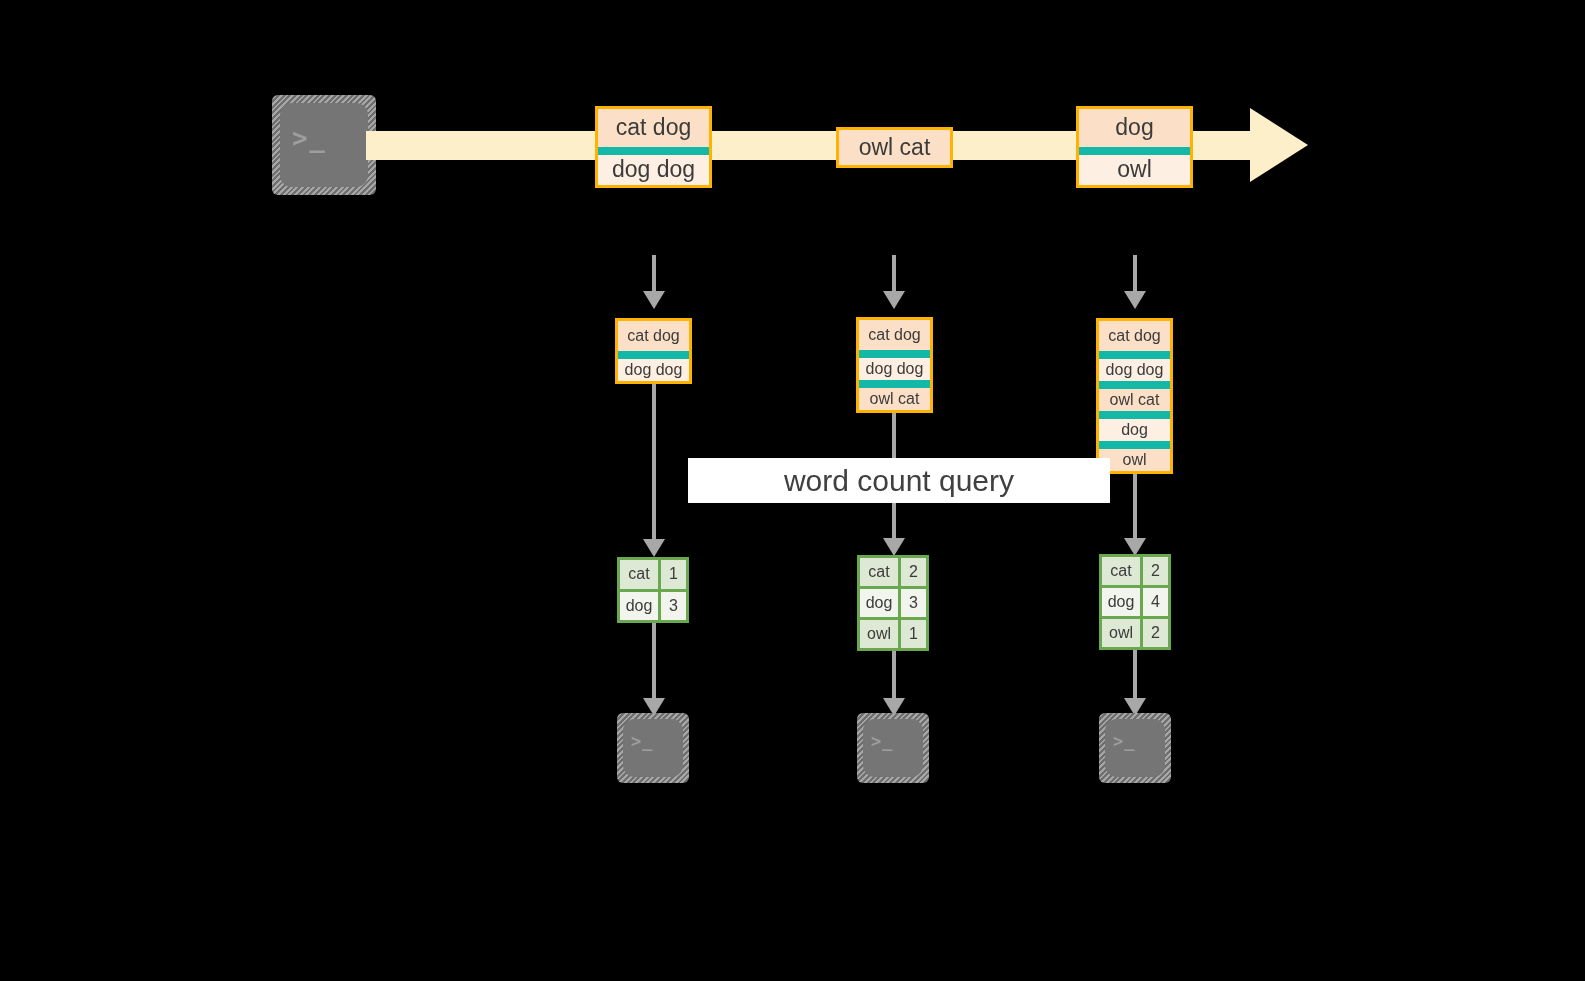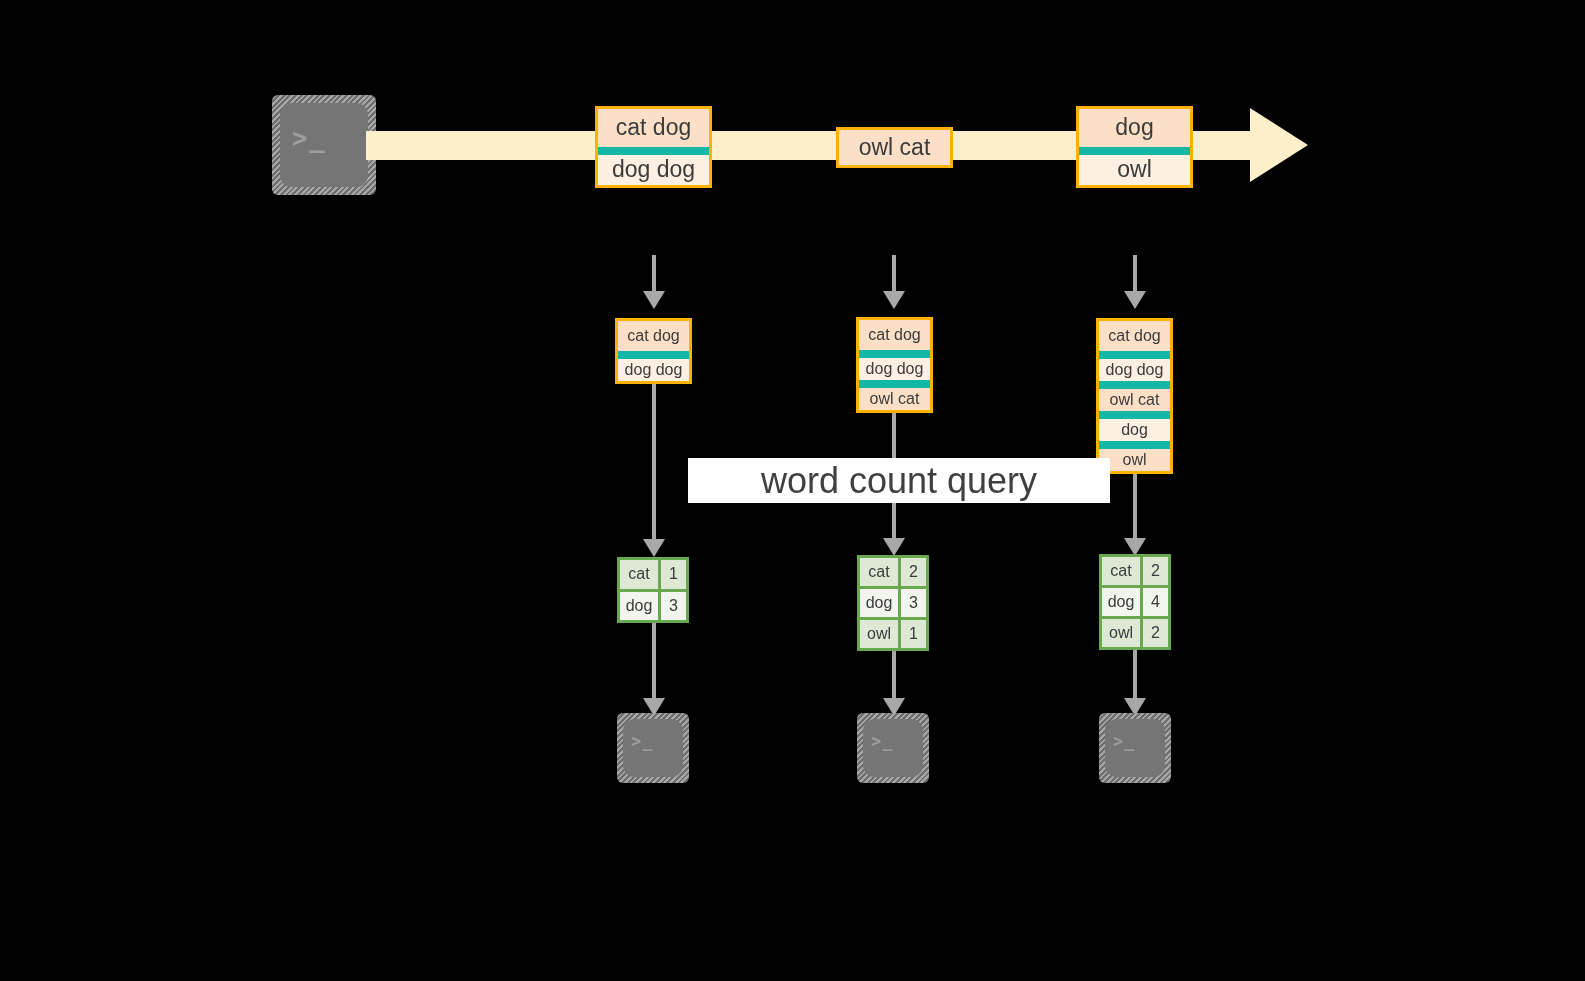--- a/index.html
+++ b/index.html
@@ -149,21 +149,21 @@
   }
 
   
   .banner {
     position: absolute;
     background: #ffffff;
     display: flex;
     align-items: center;
     justify-content: center;
     color: #404040;
-    font-size: 36px;
+    font-size: 30px;
     white-space: nowrap;
   }
 </style>
 </head>
 <body>
 
 <div id="stage">
 
   <div class="term" style="left:272px; top:95px; width:104px; height:100px;">
     <div class="term-inner">

